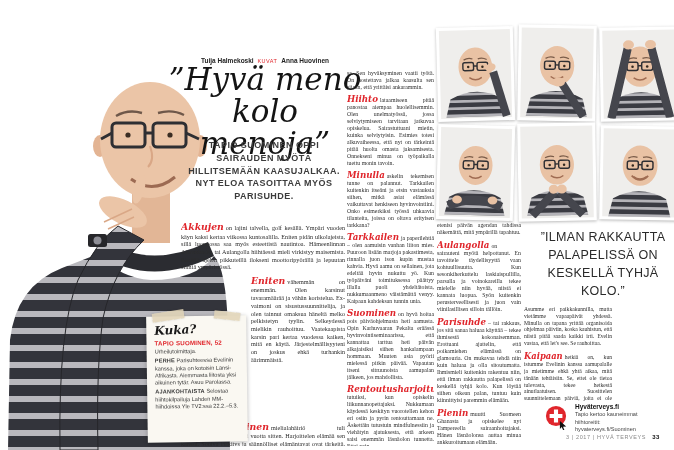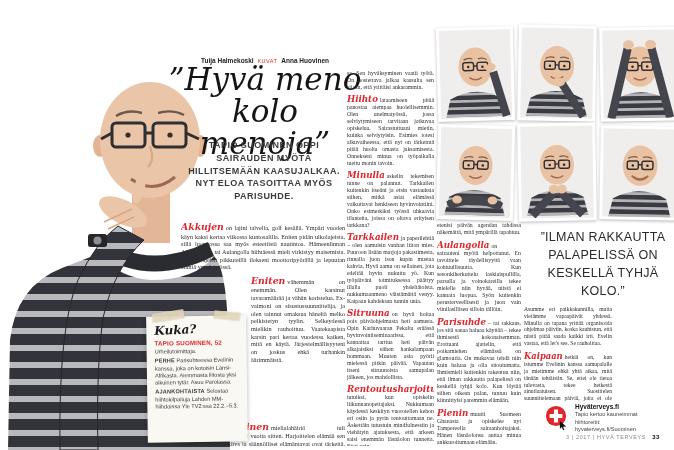--- a/index.html
+++ b/index.html
@@ -155,21 +155,21 @@
     <p>Urheilutoimittaja.</p>
     <p><b>PERHE</b> <span>Parisuhteessa Evelinin kanssa, joka on kotoisin Länsi-Afrikasta. Aiemmasta liitosta yksi aikuinen tytär. Asuu Parolassa.</span></p>
     <p><b>AJANKOHTAISTA</b> <span>Selostaa hiihtokilpailuja Lahden MM-hiihdoissa Yle TV2:ssa 22.2.–5.3.</span></p>
   </aside>
 
   <div class="col col-a">
     <p><span>sa. Sen hyväksyminen vaatii työtä. On nostettava jalkaa kaasulta sen sijaan, että yrittäisi ankarammin.</span></p>
     <p><span class="lead">Hiihto</span><span>lataamiseen pitää panostaa aiempaa huolellisemmin. Olen unelmatyössä, jossa selviytymiseen tarvitaan jatkuvaa opiskelua. Sairastuttuani mietin, kuinka selviytyisin. Esimies totesi alkuvaiheessa, että nyt on tärkeintä pitää huolta omasta jaksamisesta. Onnekseni minua on työpaikalla tuettu monin tavoin.</span></p>
     <p><span class="lead">Minulla</span><span>askelin tekemisen tunne on palannut. Tarkkailen kuitenkin itseäni ja etsin vastauksia siihen, mitkä asiat elämässä vaikuttavat henkiseen hyvinvointiini. Onko esimerkiksi työssä uhkaavia tilanteita, joissa on oltava erityisen tarkkana?</span></p>
     <p><span class="lead">Tarkkailen</span><span>ja paperilehtiä – olen aamuisin vanhan liiton mies. Puuroon lisään marjoja pakastimesta, rinnalla juon ison kupin mustaa kahvia. Hyvä aamu on sellainen, jota edeltää hyvin nukuttu yö. Kun työpäiväni toimituksessa päättyy illalla puoli yhdeltätoista, nukkumaanmeno väistämättä venyy. Kaipaan kahdeksan tunnin unia.</span></p>
-    <p><span class="lead">Sitruuna</span><span>on hyvä hoitaa pois päiväohjelmasta heti aamusta. Opin Karhuvaaran Pekalta eräässä hyvinvointiseminaarissa, että kannattaa tarttua heti päivän alkajaisiksi siihen hankalampaan hommaan. Muuten asia pyörii mielessä pitkin päivää. Vapautan itseni sitruunoista aamupalan jälkeen, jos mahdollista.</span></p>
+    <p><span class="lead">Suominen</span><span>on hyvä hoitaa pois päiväohjelmasta heti aamusta. Opin Karhuvaaran Pekalta eräässä hyvinvointiseminaarissa, että kannattaa tarttua heti päivän alkajaisiksi siihen hankalampaan hommaan. Muuten asia pyörii mielessä pitkin päivää. Vapautan itseni sitruunoista aamupalan jälkeen, jos mahdollista.</span></p>
     <p><span class="lead">Rentoutusharjoitukset</span><span>tulivat tutuiksi, kun opiskelin liikunnanopettajaksi. Nukkumaan käydessä keskityn vuorotellen kehon eri osiin ja pyrin rentouttamaan ne. Äskettäin tutustuin mindfulnessiin ja viehätyin ajatuksesta, että arkeen saisi enemmän läsnäolon tunnetta. Ettei vain</span></p>
   </div>
 
   <div class="polaroid p1">
     <svg viewBox="0 0 80 96">
         <use href="#ph-face"></use>
       <path d="M74,96 L60,46" stroke="#45464d" stroke-width="9"></path>
       <ellipse cx="57" cy="41" rx="6" ry="4.5" transform="rotate(-20 57 41)" fill="#e9c2a4"></ellipse>
     </svg>
   </div>

